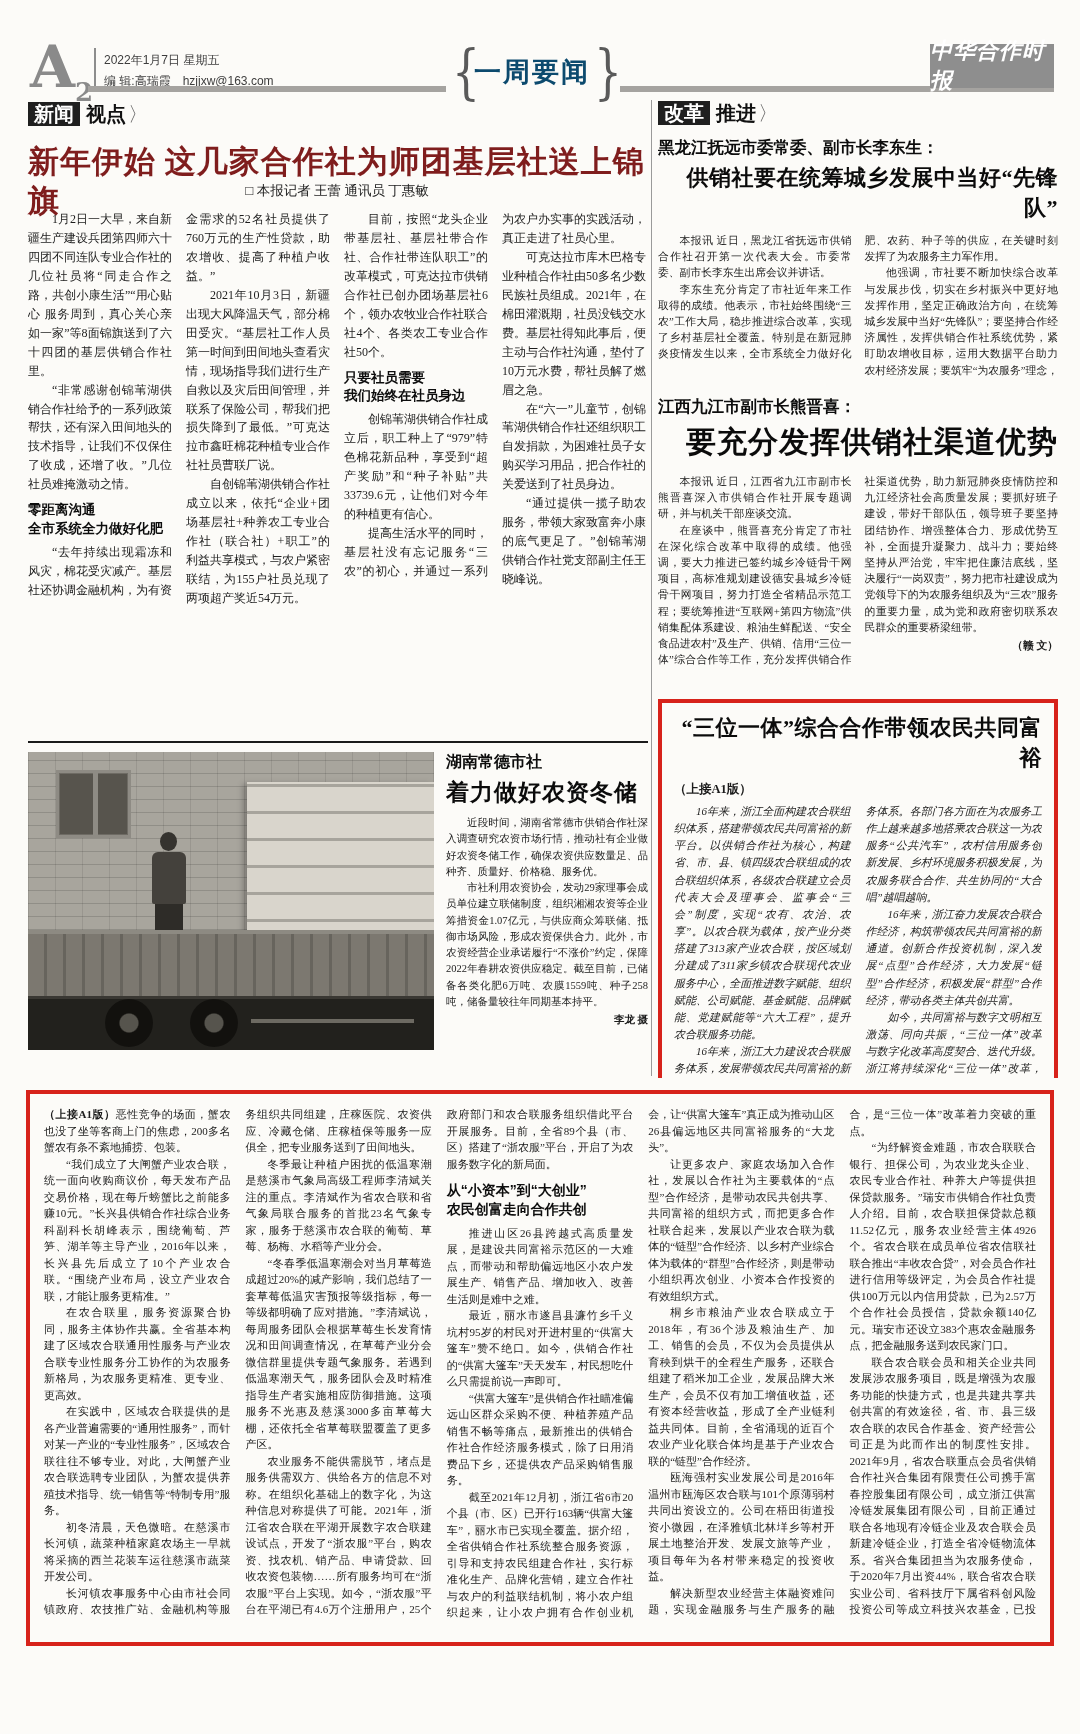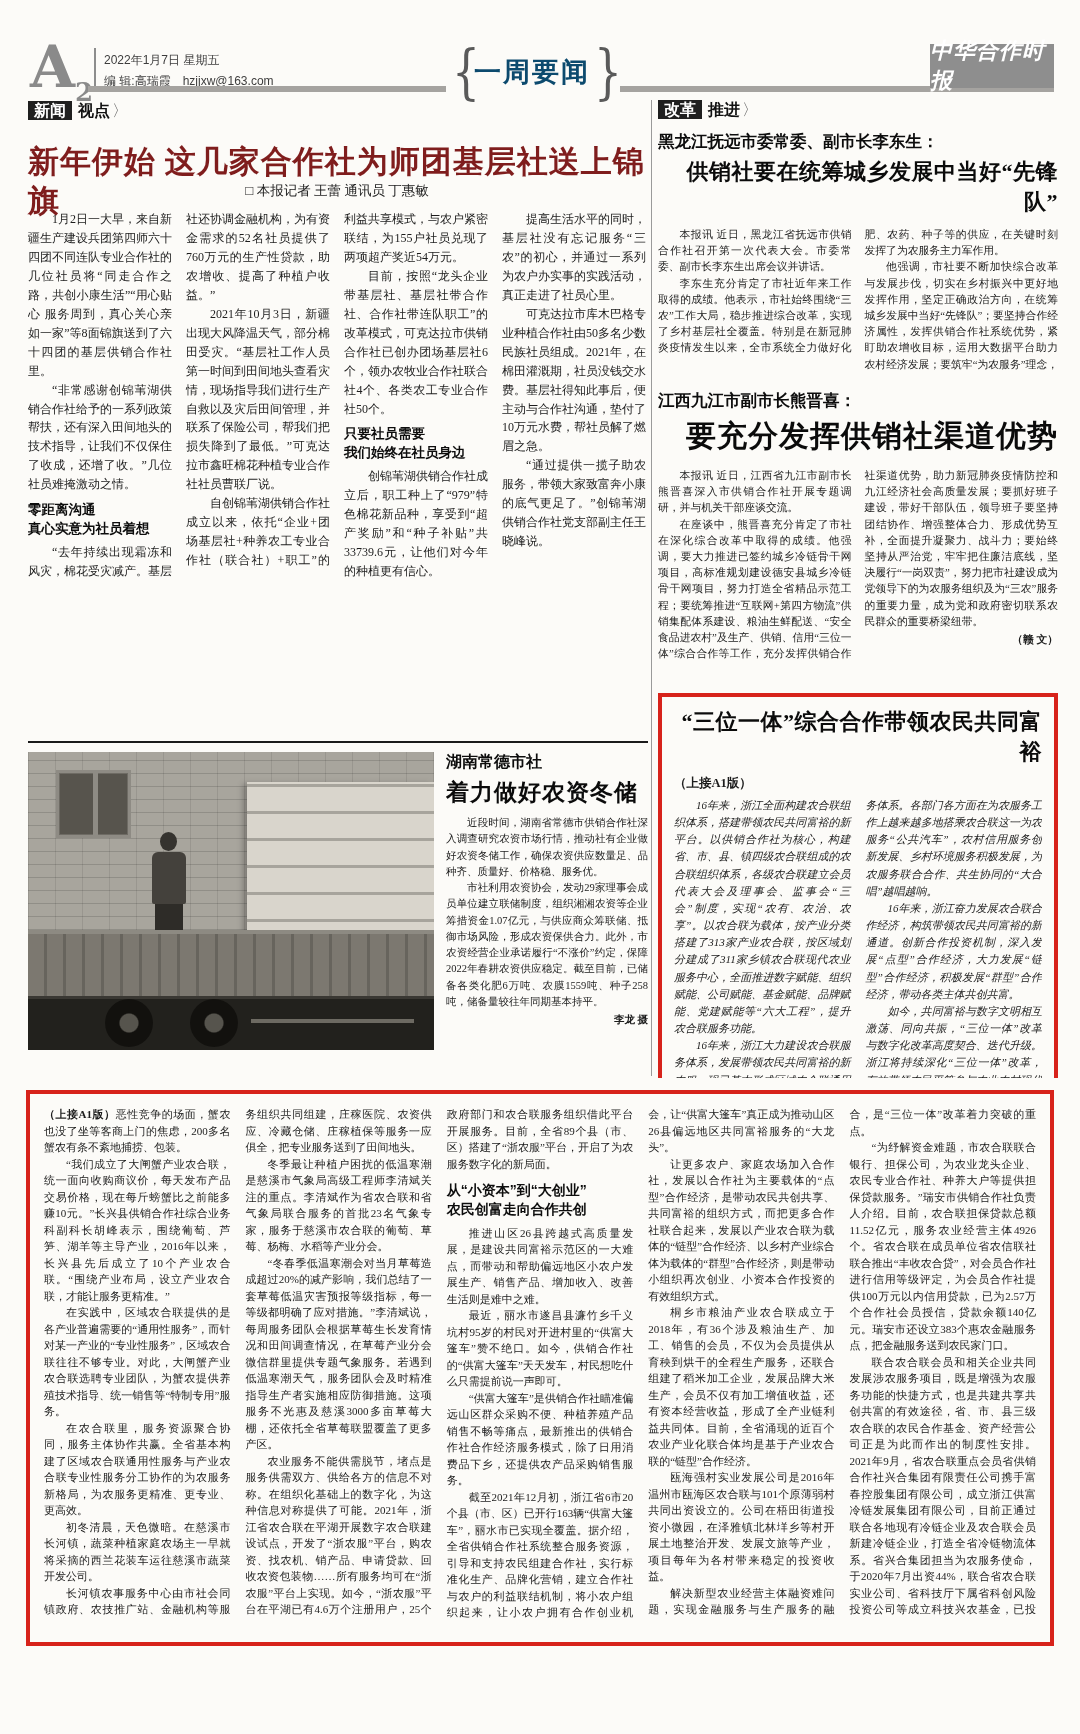--- a/index.html
+++ b/index.html
@@ -21,21 +21,21 @@
          font-family:"DejaVu Serif",serif;}
   .brace.l{left:452px;} .brace.r{left:594px;}
   .section-title{position:absolute;left:474px;top:54px;font-size:27px;font-weight:900;
                  letter-spacing:2px;color:#0c4a6e;}
   .masthead{position:absolute;left:930px;top:44px;width:124px;height:44px;background:#8e8e8e;
             color:#fff;display:flex;align-items:center;justify-content:center;font-size:22px;
             font-weight:bold;font-style:italic;letter-spacing:1px;z-index:2;}
 
   
   .tagline{position:absolute;font-family:"Liberation Sans","DejaVu Sans",sans-serif;
-           font-size:16px;font-weight:bold;color:#111;}
+           font-size:20px;font-weight:bold;color:#111;}
   .tagbox{background:#1f1f1f;color:#fff;padding:1px 6px;margin-right:6px;}
   .arrow{color:#666;font-weight:normal;margin-left:2px;}
 
   
   .headline-xl{position:absolute;left:28px;top:122px;width:618px;text-align:left;
                font-size:31px;font-weight:900;letter-spacing:1px;color:#7f1d1d;line-height:1.25;}
   .byline{position:absolute;left:28px;top:182px;width:618px;text-align:center;font-size:13.5px;color:#222;}
   .colbody{column-gap:14px;text-align:justify;}
   .left-body{position:absolute;left:28px;top:210px;width:618px;height:522px;
              column-count:4;font-size:12px;line-height:1.58;overflow:hidden;}
@@ -130,30 +130,31 @@
 
   <div class="tagline" style="left:28px;top:101px;">
     <span class="tagbox">新闻</span><span>视点</span><span class="arrow">〉</span>
   </div>
   <h1 class="headline-xl">新年伊始 这几家合作社为师团基层社送上锦旗</h1>
   <div class="byline">□ 本报记者 王蕾 通讯员 丁惠敏</div>
   <div class="left-body colbody">
       <p class="para">1月2日一大早，来自新疆生产建设兵团第四师六十四团不同连队专业合作社的几位社员将“同走合作之路，共创小康生活”“用心贴心 服务周到，真心关心亲如一家”等8面锦旗送到了六十四团的基层供销合作社里。</p>
       <p class="para">“非常感谢创锦苇湖供销合作社给予的一系列政策帮扶，还有深入田间地头的技术指导，让我们不仅保住了收成，还增了收。”几位社员难掩激动之情。</p>
       <h4 class="subhead">零距离沟通
-真心实意为社员着想</h4>
+全市系统全力做好化肥</h4>
       <p class="para">“去年持续出现霜冻和风灾，棉花受灾减产。基层社还协调金融机构，为有资金需求的52名社员提供了760万元的生产性贷款，助农增收、提高了种植户收益。”</p>
       <p class="para">2021年10月3日，新疆出现大风降温天气，部分棉田受灾。“基层社工作人员第一时间到田间地头查看灾情，现场指导我们进行生产自救以及灾后田间管理，并联系了保险公司，帮我们把损失降到了最低。”可克达拉市鑫旺棉花种植专业合作社社员曹联厂说。</p>
       <p class="para">自创锦苇湖供销合作社成立以来，依托“企业+团场基层社+种养农工专业合作社（联合社）+职工”的利益共享模式，与农户紧密联结，为155户社员兑现了两项超产奖近54万元。</p>
       <p class="para">目前，按照“龙头企业带基层社、基层社带合作社、合作社带连队职工”的改革模式，可克达拉市供销合作社已创办团场基层社6个，领办农牧业合作社联合社4个、各类农工专业合作社50个。</p>
       <h4 class="subhead">只要社员需要
 我们始终在社员身边</h4>
       <p class="para">创锦苇湖供销合作社成立后，职工种上了“979”特色棉花新品种，享受到“超产奖励”和“种子补贴”共33739.6元，让他们对今年的种植更有信心。</p>
       <p class="para">提高生活水平的同时，基层社没有忘记服务“三农”的初心，并通过一系列为农户办实事的实践活动，真正走进了社员心里。</p>
       <p class="para">可克达拉市库木巴格专业种植合作社由50多名少数民族社员组成。2021年，在棉田灌溉期，社员没钱交水费。基层社得知此事后，便主动与合作社沟通，垫付了10万元水费，帮社员解了燃眉之急。</p>
+      <p class="para">在“六一”儿童节，创锦苇湖供销合作社还组织职工自发捐款，为困难社员子女购买学习用品，把合作社的关爱送到了社员身边。</p>
       <p class="para">“通过提供一揽子助农服务，带领大家致富奔小康的底气更足了。”创锦苇湖供销合作社党支部副主任王晓峰说。</p>
     </div>
   <div class="hline"></div>
   <div class="main-vline"></div>
 
   <div class="photo">
     <div class="wall"></div>
     <div class="window"></div>
     <div class="man">
       <div class="head"></div>
@@ -212,22 +213,22 @@
           <p class="para">16年来，浙江奋力发展农合联合作经济，构筑带领农民共同富裕的新通道。创新合作投资机制，深入发展“点型”合作经济，大力发展“链型”合作经济，积极发展“群型”合作经济，带动各类主体共创共富。</p>
           <p class="para">如今，共同富裕与数字文明相互激荡、同向共振，“三位一体”改革与数字化改革高度契合、迭代升级。浙江将持续深化“三位一体”改革，有效带领农民平等参与农业农村现代化进程、公平分享农业农村现代化成果，更好发挥农合联在服务乡村振兴、守好“红色根脉”、打造“重要窗口”、推进共同富裕中的积极作用。</p>
         </div>
     </div>
   </div>
 
   <div class="bottom-box">
     <div class="bottom-body">
         <p class="para lead"><b>（上接A1版）</b>恶性竞争的场面，蟹农也没了坐等客商上门的焦虑，200多名蟹农有条不紊地捕捞、包装。</p>
         <p class="para">“我们成立了大闸蟹产业农合联，统一面向收购商议价，每天发布产品交易价格，现在每斤螃蟹比之前能多赚10元。”长兴县供销合作社综合业务科副科长胡峰表示，围绕葡萄、芦笋、湖羊等主导产业，2016年以来，长兴县先后成立了10个产业农合联。“围绕产业布局，设立产业农合联，才能让服务更精准。”</p>
+        <p class="para">在农合联里，服务资源聚合协同，服务主体协作共赢。全省基本构建了区域农合联通用性服务与产业农合联专业性服务分工协作的为农服务新格局，为农服务更精准、更专业、更高效。</p>
         <p class="para">在实践中，区域农合联提供的是各产业普遍需要的“通用性服务”，而针对某一产业的“专业性服务”，区域农合联往往不够专业。对此，大闸蟹产业农合联选聘专业团队，为蟹农提供养殖技术指导、统一销售等“特制专用”服务。</p>
-        <p class="para">在农合联里，服务资源聚合协同，服务主体协作共赢。全省基本构建了区域农合联通用性服务与产业农合联专业性服务分工协作的为农服务新格局，为农服务更精准、更专业、更高效。</p>
         <p class="para">初冬清晨，天色微暗。在慈溪市长河镇，蔬菜种植家庭农场主一早就将采摘的西兰花装车运往慈溪市蔬菜开发公司。</p>
         <p class="para">长河镇农事服务中心由市社会同镇政府、农技推广站、金融机构等服务组织共同组建，庄稼医院、农资供应、冷藏仓储、庄稼植保等服务一应俱全，把专业服务送到了田间地头。</p>
         <p class="para">冬季最让种植户困扰的低温寒潮是慈溪市气象局高级工程师李清斌关注的重点。李清斌作为省农合联和省气象局联合服务的首批23名气象专家，服务于慈溪市农合联的葡萄、草莓、杨梅、水稻等产业分会。</p>
         <p class="para">“冬春季低温寒潮会对当月草莓造成超过20%的减产影响，我们总结了一套草莓低温灾害预报等级指标，每一等级都明确了应对措施。”李清斌说，每周服务团队会根据草莓生长发育情况和田间调查情况，在草莓产业分会微信群里提供专题气象服务。若遇到低温寒潮天气，服务团队会及时精准指导生产者实施相应防御措施。这项服务不光惠及慈溪3000多亩草莓大棚，还依托全省草莓联盟覆盖了更多产区。</p>
         <p class="para">农业服务不能供需脱节，堵点是服务供需双方、供给各方的信息不对称。在组织化基础上的数字化，为这种信息对称提供了可能。2021年，浙江省农合联在平湖开展数字农合联建设试点，开发了“浙农服”平台，购农资、找农机、销产品、申请贷款、回收农资包装物……所有服务均可在“浙农服”平台上实现。如今，“浙农服”平台在平湖已有4.6万个注册用户，25个政府部门和农合联服务组织借此平台开展服务。目前，全省89个县（市、区）搭建了“浙农服”平台，开启了为农服务数字化的新局面。</p>
         <h4 class="subhead">从“小资本”到“大创业”
 农民创富走向合作共创</h4>
         <p class="para">推进山区26县跨越式高质量发展，是建设共同富裕示范区的一大难点，而带动和帮助偏远地区小农户发展生产、销售产品、增加收入、改善生活则是难中之难。</p>
         <p class="para">最近，丽水市遂昌县濂竹乡千义坑村95岁的村民对开进村里的“供富大篷车”赞不绝口。如今，供销合作社的“供富大篷车”天天发车，村民想吃什么只需提前说一声即可。</p>
         <p class="para">“供富大篷车”是供销合作社瞄准偏远山区群众采购不便、种植养殖产品销售不畅等痛点，最新推出的供销合作社合作经济服务模式，除了日用消费品下乡，还提供农产品采购销售服务。</p>

